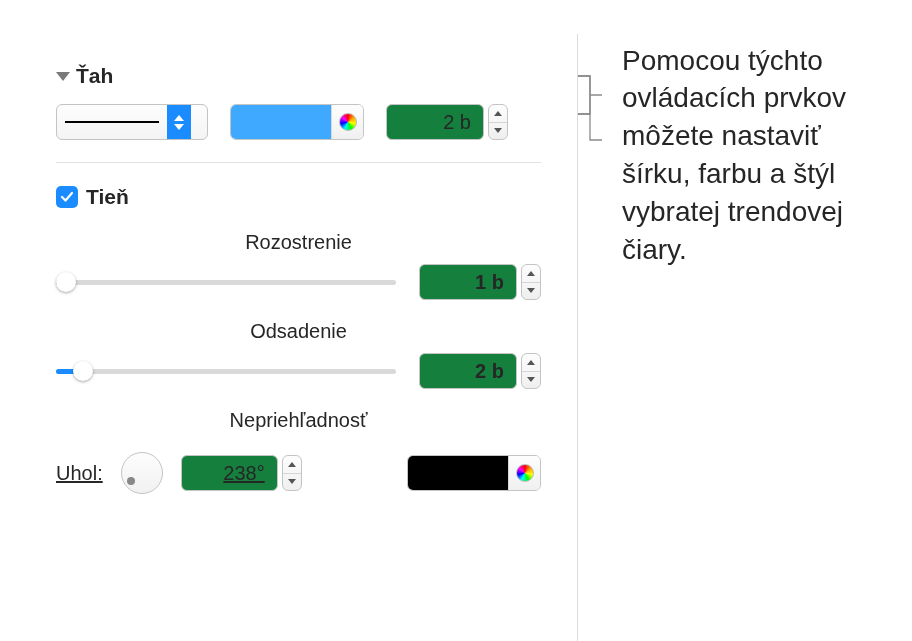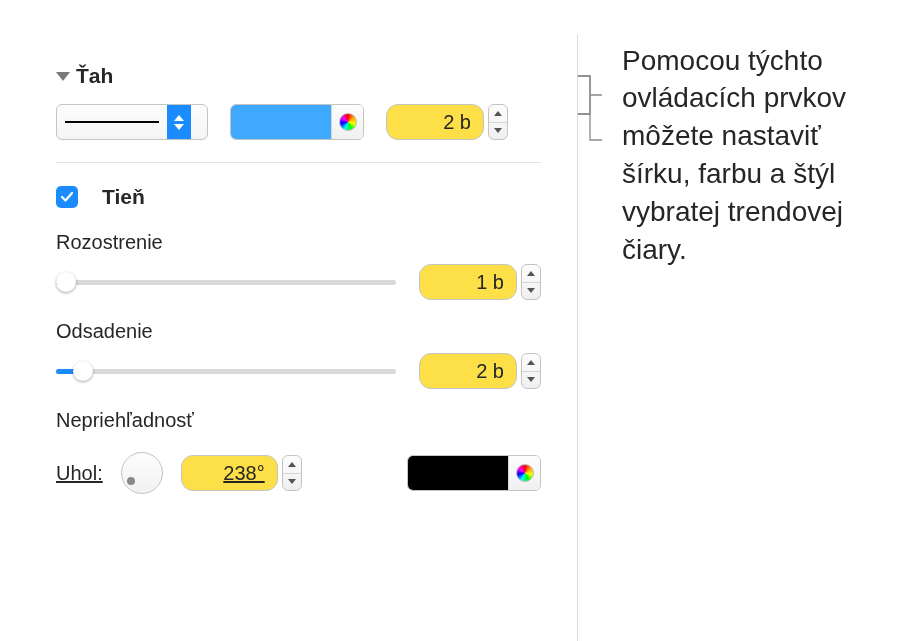--- a/index.html
+++ b/index.html
@@ -105,22 +105,22 @@
   }
 
   .stepper-field {
     display: inline-flex;
     align-items: stretch;
     height: 36px;
   }
   .stepper-field .text {
     width: 98px;
     border: 1px solid #c4c4c4;
-    border-radius: 12px;
-    background: #fde047;
+    border-radius: 6px;
+    background: #15803d;
     display: flex;
     align-items: center;
     justify-content: flex-end;
     padding: 0 12px;
     font-size: 20px;
   }
   .stepper-field.sm .text { width: 97px; }
   .stepper-controls {
     width: 20px;
     margin-left: 4px;
@@ -146,42 +146,44 @@
 
   .divider {
     height: 1px;
     background: #e2e2e2;
     margin: 0 0 22px 0;
   }
 
   .checkbox-row {
     display: flex;
     align-items: center;
-    gap: 24px;
+    gap: 8px;
     margin-bottom: 22px;
   }
   .checkbox {
     width: 22px; height: 22px;
     border-radius: 5px;
     background: #1b8cff;
     display: flex; align-items: center; justify-content: center;
   }
   .checkbox svg { width: 14px; height: 14px; }
 
   .control-block {
     margin-bottom: 20px;
+    text-align: center;
   }
   .control-label {
     font-size: 20px;
     margin-bottom: 10px;
   }
   .control-row {
     display: flex;
     align-items: center;
     justify-content: space-between;
+    font-weight: bold;
   }
   .slider {
     position: relative;
     width: 340px;
     height: 20px;
   }
   .slider-track {
     position: absolute;
     top: 8px; left: 0; right: 0;
     height: 5px;

